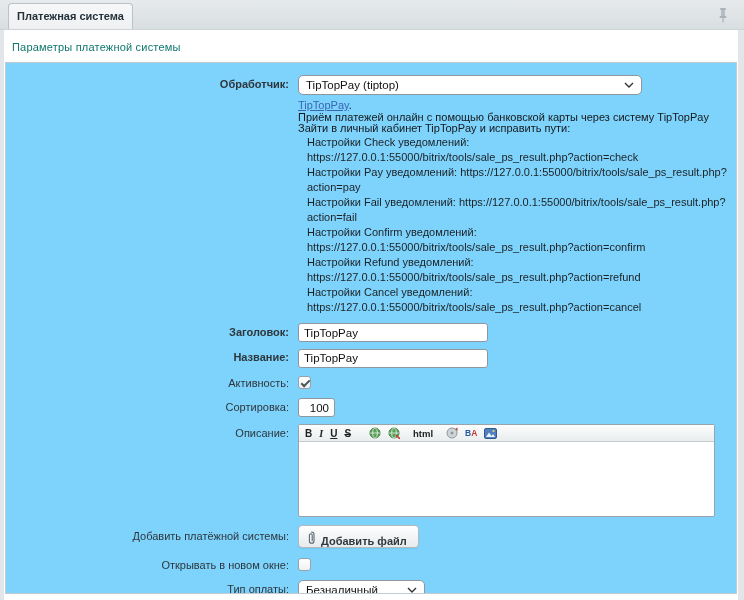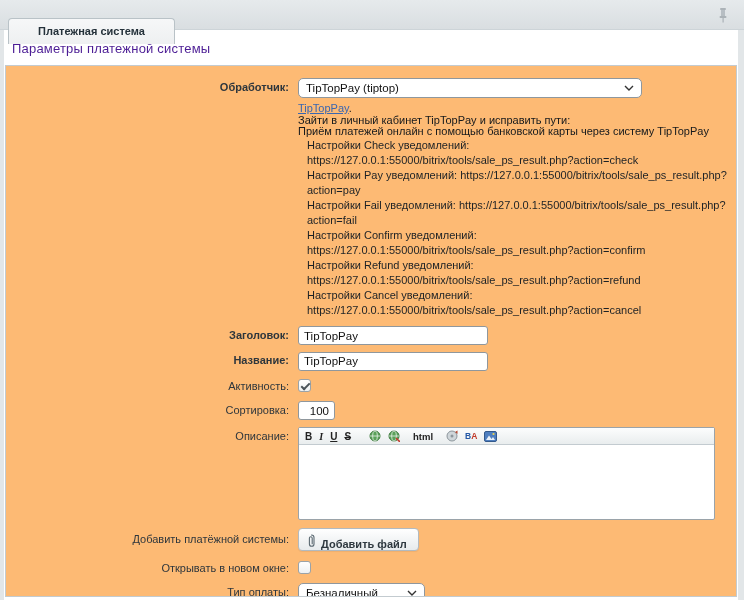--- a/index.html
+++ b/index.html
@@ -12,22 +12,22 @@
   
   .tabbar {
     height: 30px;
     background: linear-gradient(#e6eaec, #d9dee1);
     border-bottom: 1px solid #cdd4d8;
     position: relative;
     padding-left: 8px;
   }
   .tab {
     display: inline-block;
-    margin-top: 18px;
-    padding: 6px 29px 7px;
+    margin-top: 3px;
+    padding: 6px 8px 7px;
     background: linear-gradient(#f6f7f8, #eef0f1);
     border: 1px solid #b9c2c7;
     border-bottom: none;
     border-radius: 4px 4px 0 0;
     font-size: 11px;
     font-weight: bold;
     color: #24313a;
     cursor: pointer;
   }
   .pin-btn {
@@ -39,30 +39,30 @@
     opacity: .75;
   }
   
   .white-area {
     background: #ffffff;
     margin: 0 6px 0 4px;
     height: 570px;
   }
   .page-head { padding: 11px 8px 9px 8px; }
   .page-head h1 {
-    font-size: 13px;
+    font-size: 11px;
     font-weight: normal;
-    color: #4c1d95;
+    color: #0f766e;
     letter-spacing: .2px;
   }
   
   .form-box {
     margin: 0 1px;
     border: 1px solid #c3cbd0;
-    background: #fdba74;
+    background: #7dd3fc;
     height: 532px;
     padding-top: 12px;
     overflow: hidden;
   }
   .row { display: flex; align-items: flex-start; }
   .row .lbl {
     width: 292px;
     flex: 0 0 292px;
     text-align: right;
     padding-right: 9px;
@@ -214,22 +214,22 @@
         <div class="sel w360">
           <span>TipTopPay (tiptop)</span>
           <span class="chev">
             <svg width="10" height="6" viewBox="0 0 10 6">
                 <polyline points="1,1 5,5 9,1" fill="none" stroke="#333" stroke-width="1.4"></polyline>
               </svg>
           </span>
         </div>
         <div class="desc-block">
           <div class="dl"><a>TipTopPay</a><span>.</span></div>
+          <div class="dl">Приём платежей онлайн с помощью банковской карты через систему TipTopPay</div>
           <div class="dl">Зайти в личный кабинет TipTopPay и исправить пути:</div>
-          <div class="dl">Приём платежей онлайн с помощью банковской карты через систему TipTopPay</div>
           <div class="url">Настройки Check уведомлений: https://127.0.0.1:55000/bitrix/tools/sale_ps_result.php?action=check</div>
           <div class="url">Настройки Pay уведомлений: https://127.0.0.1:55000/bitrix/tools/sale_ps_result.php?action=pay</div>
           <div class="url">Настройки Fail уведомлений: https://127.0.0.1:55000/bitrix/tools/sale_ps_result.php?action=fail</div>
           <div class="url">Настройки Confirm уведомлений: https://127.0.0.1:55000/bitrix/tools/sale_ps_result.php?action=confirm</div>
           <div class="url">Настройки Refund уведомлений: https://127.0.0.1:55000/bitrix/tools/sale_ps_result.php?action=refund</div>
           <div class="url">Настройки Cancel уведомлений: https://127.0.0.1:55000/bitrix/tools/sale_ps_result.php?action=cancel</div>
         </div>
       </div>
     </div>
 

